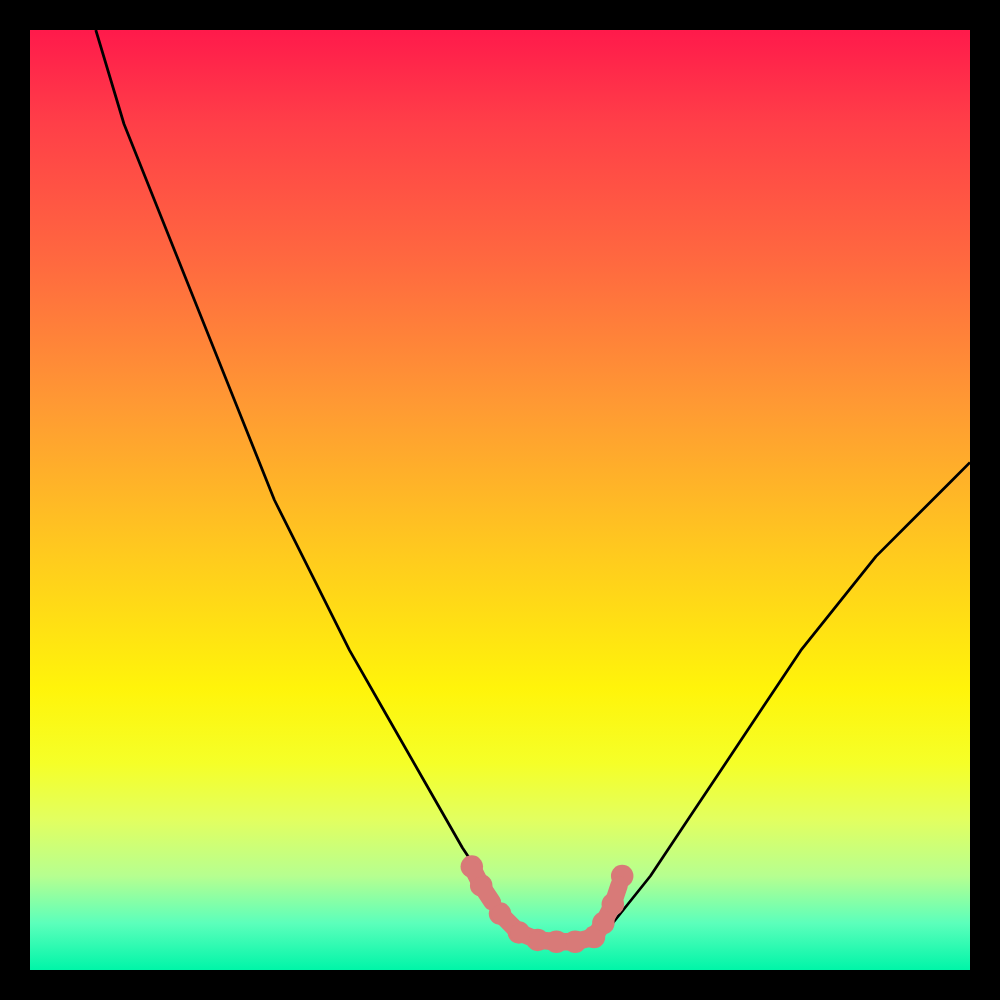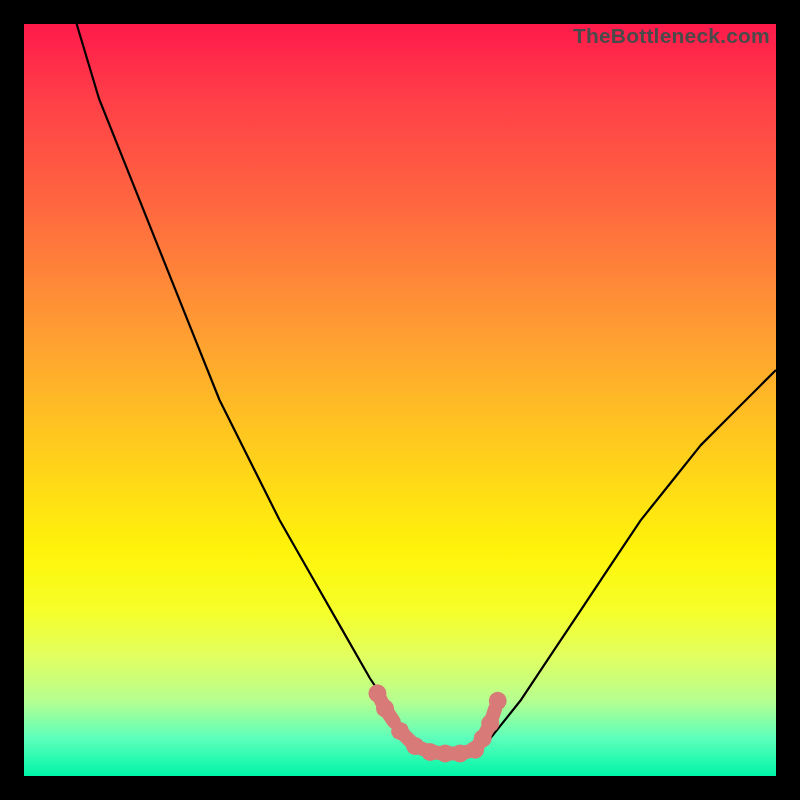--- a/index.html
+++ b/index.html
@@ -46,21 +46,20 @@
     left: 0;
     top: 0;
     width: 752px;
     height: 752px;
   }
 </style>
 </head>
 <body>
 
 <div class="frame">
-  <div class="watermark">TheBottleneck.com</div>
   <svg class="plot" viewBox="0 0 752 752">
     <g id="plot-layer">
         <path d="M52.64000000000001 0 L75.2 75.19999999999993 L105.28000000000002 150.39999999999998 L135.35999999999999 225.60000000000002 L165.44 300.8 L195.52 376 L225.6 436.16 L255.68 496.32 L285.76 548.96 L315.84 601.6 L345.92 654.24 L360.96 676.8 L376 699.36 L391.04 714.4 L406.08000000000004 725.68 L421.12000000000006 729.44 L436.15999999999997 729.44 L451.2 725.68 L466.24 714.4 L496.32000000000005 676.8 L526.4 631.68 L556.48 586.56 L586.5600000000001 541.4399999999999 L616.64 496.32 L646.72 458.71999999999997 L676.8000000000001 421.12 L706.88 391.04 L736.96 360.96 L752 345.91999999999996 " fill="none" stroke="#000000" stroke-width="2.2" stroke-linejoin="round"></path>
         <circle cx="353.44" cy="669.28" r="9" fill="#d87a78"></circle>
         <circle cx="360.96" cy="684.32" r="9" fill="#d87a78"></circle>
         <line x1="353.44" y1="669.28" x2="360.96" y2="684.32" stroke="#d87a78" stroke-width="14" stroke-linecap="round" stroke-dasharray="16 10"></line>
         <circle cx="376" cy="706.88" r="9" fill="#d87a78"></circle>
         <line x1="360.96" y1="684.32" x2="376" y2="706.88" stroke="#d87a78" stroke-width="14" stroke-linecap="round" stroke-dasharray="16 10"></line>
         <circle cx="391.04" cy="721.92" r="9" fill="#d87a78"></circle>
         <line x1="376" y1="706.88" x2="391.04" y2="721.92" stroke="#d87a78" stroke-width="14" stroke-linecap="round" stroke-dasharray="16 10"></line>

